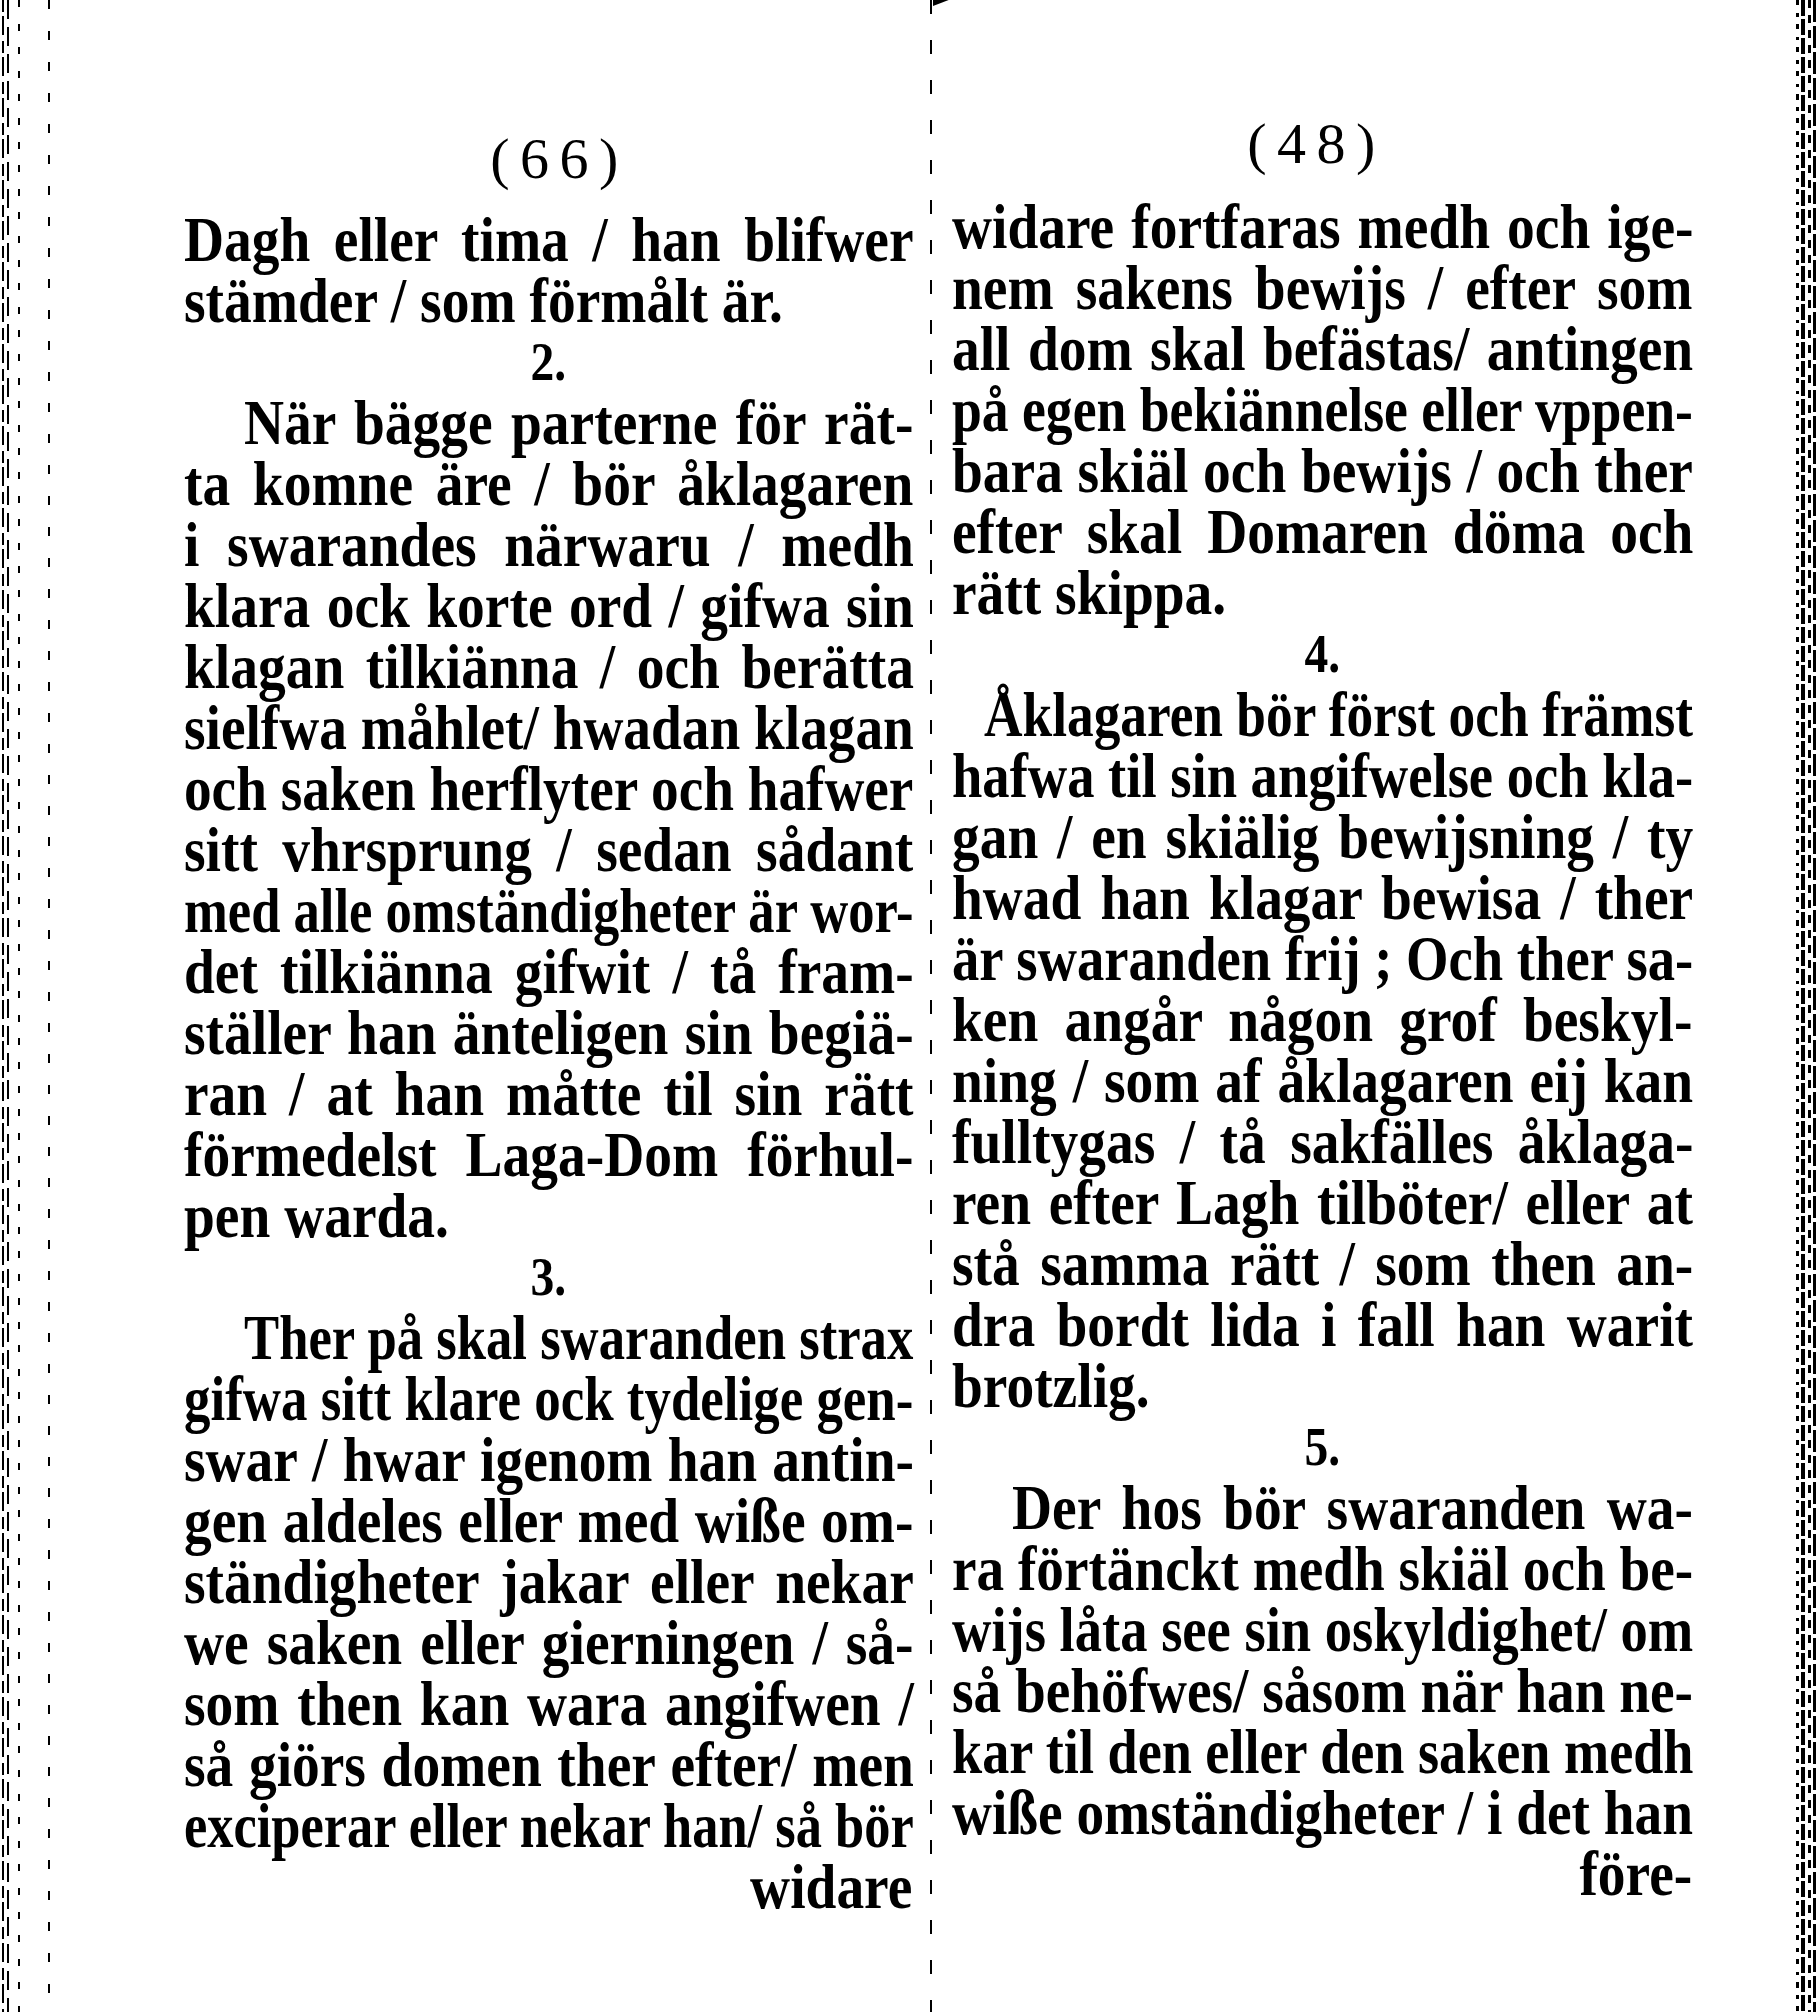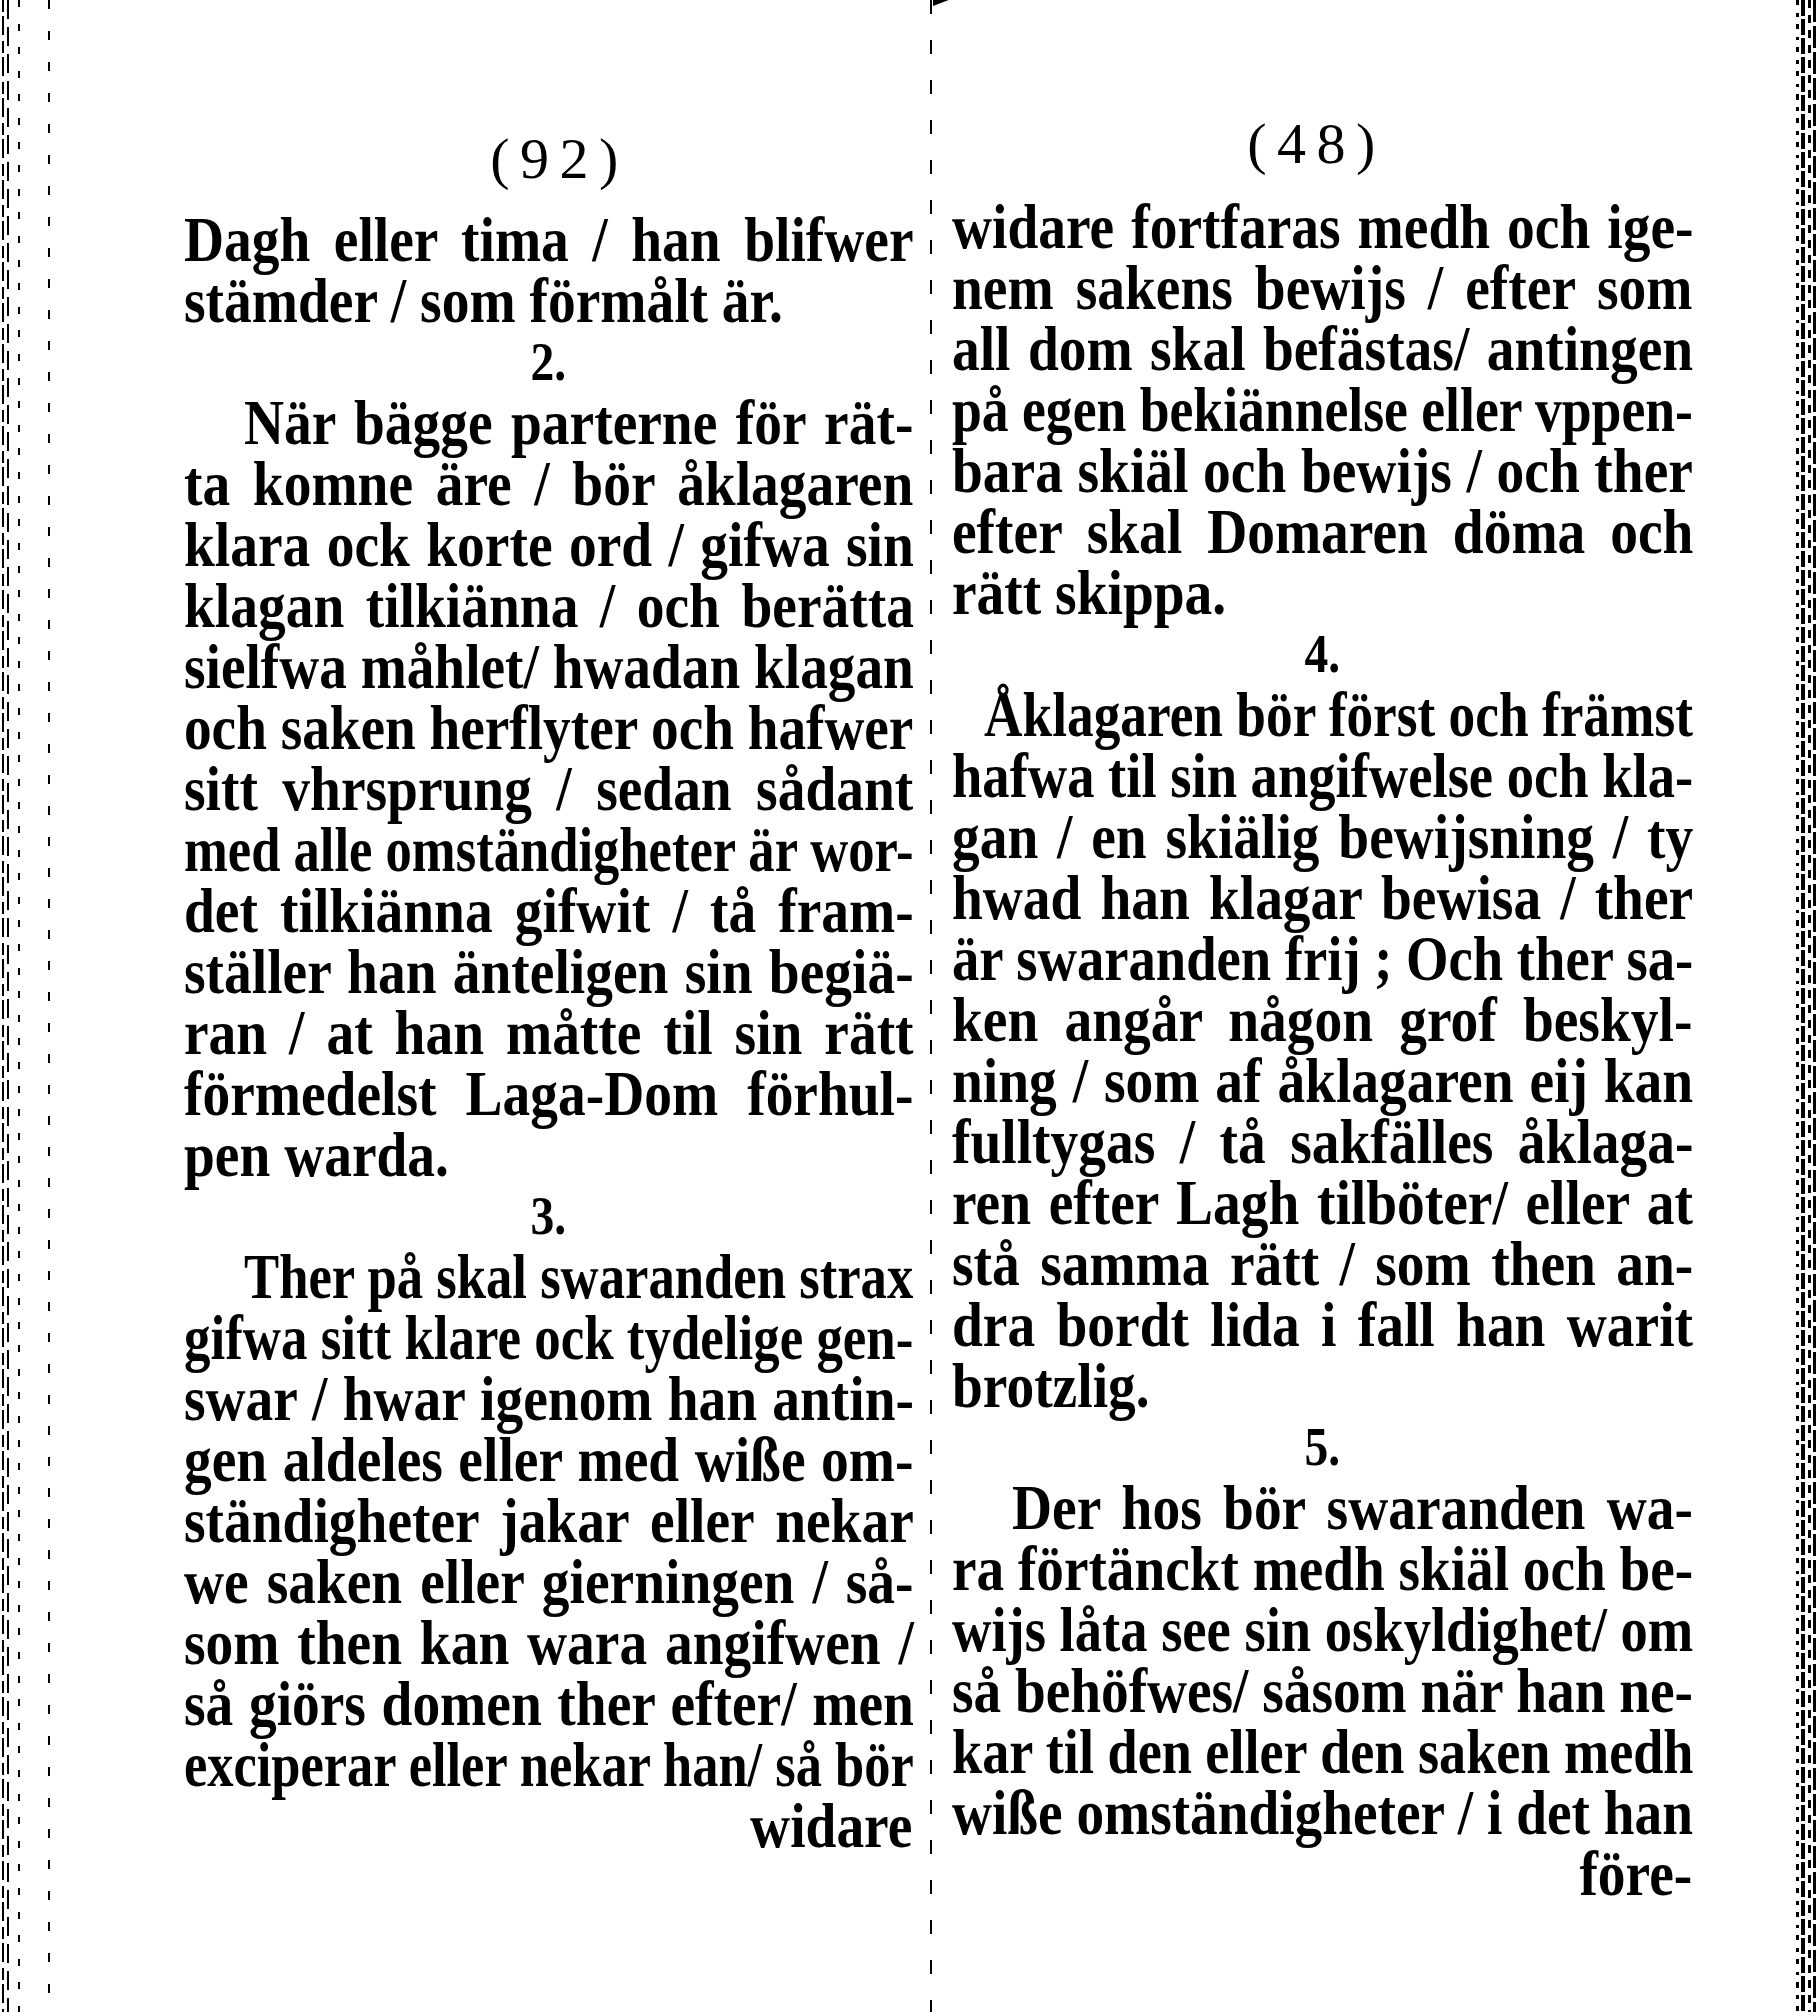--- a/index.html
+++ b/index.html
@@ -63,27 +63,28 @@
   <div class="noise n3"></div>
   <div class="noise n4"></div>
   <div class="noise n5"></div>
   <div class="noise n6"></div>
   <div class="noise n7"></div>
   <div class="noise n8"></div>
   <div class="noise gutter"></div>
   <div class="topmark"></div>
 
   <div>
-    <div class="pn pn-left">(92)</div>
+    <div class="pn pn-left">(66)</div>
     <div class="col col-left">
       <div class="line j"><span class="t" style="word-spacing: 11px; transform: scaleX(0.88);">Dagh eller tima / han blifwer</span></div>
       <div class="line l"><span class="t" style="transform: scaleX(0.88);">stämder / som förmålt är.</span></div>
       <div class="line c"><span class="t" style="transform: scaleX(0.88);">2.</span></div>
       <div class="line j ind"><span class="t" style="word-spacing: 5.3px; transform: scaleX(0.88);">När bägge parterne för rät-</span></div>
       <div class="line j"><span class="t" style="word-spacing: 10px; transform: scaleX(0.88);">ta komne äre / bör åklagaren</span></div>
+      <div class="line j"><span class="t" style="word-spacing: 15.7px; transform: scaleX(0.88);">i swarandes närwaru / medh</span></div>
       <div class="line j"><span class="t" style="word-spacing: 2.9px; transform: scaleX(0.88);">klara ock korte ord / gifwa sin</span></div>
       <div class="line j"><span class="t" style="word-spacing: 8.7px; transform: scaleX(0.88);">klagan tilkiänna / och berätta</span></div>
       <div class="line j"><span class="t" style="transform: scaleX(0.877895);">sielfwa måhlet/ hwadan klagan</span></div>
       <div class="line j"><span class="t" style="transform: scaleX(0.876972);">och saken herflyter och hafwer</span></div>
       <div class="line j"><span class="t" style="word-spacing: 12px; transform: scaleX(0.88);">sitt vhrsprung / sedan sådant</span></div>
       <div class="line j"><span class="t" style="transform: scaleX(0.834835);">med alle omständigheter är wor-</span></div>
       <div class="line j"><span class="t" style="word-spacing: 9.4px; transform: scaleX(0.88);">det tilkiänna gifwit / tå fram-</span></div>
       <div class="line j"><span class="t" style="word-spacing: 2.8px; transform: scaleX(0.88);">ställer han änteligen sin begiä-</span></div>
       <div class="line j"><span class="t" style="word-spacing: 9.2px; transform: scaleX(0.88);">ran / at han måtte til sin rätt</span></div>
       <div class="line j"><span class="t" style="word-spacing: 17.3px; transform: scaleX(0.88);">förmedelst Laga-Dom förhul-</span></div>

